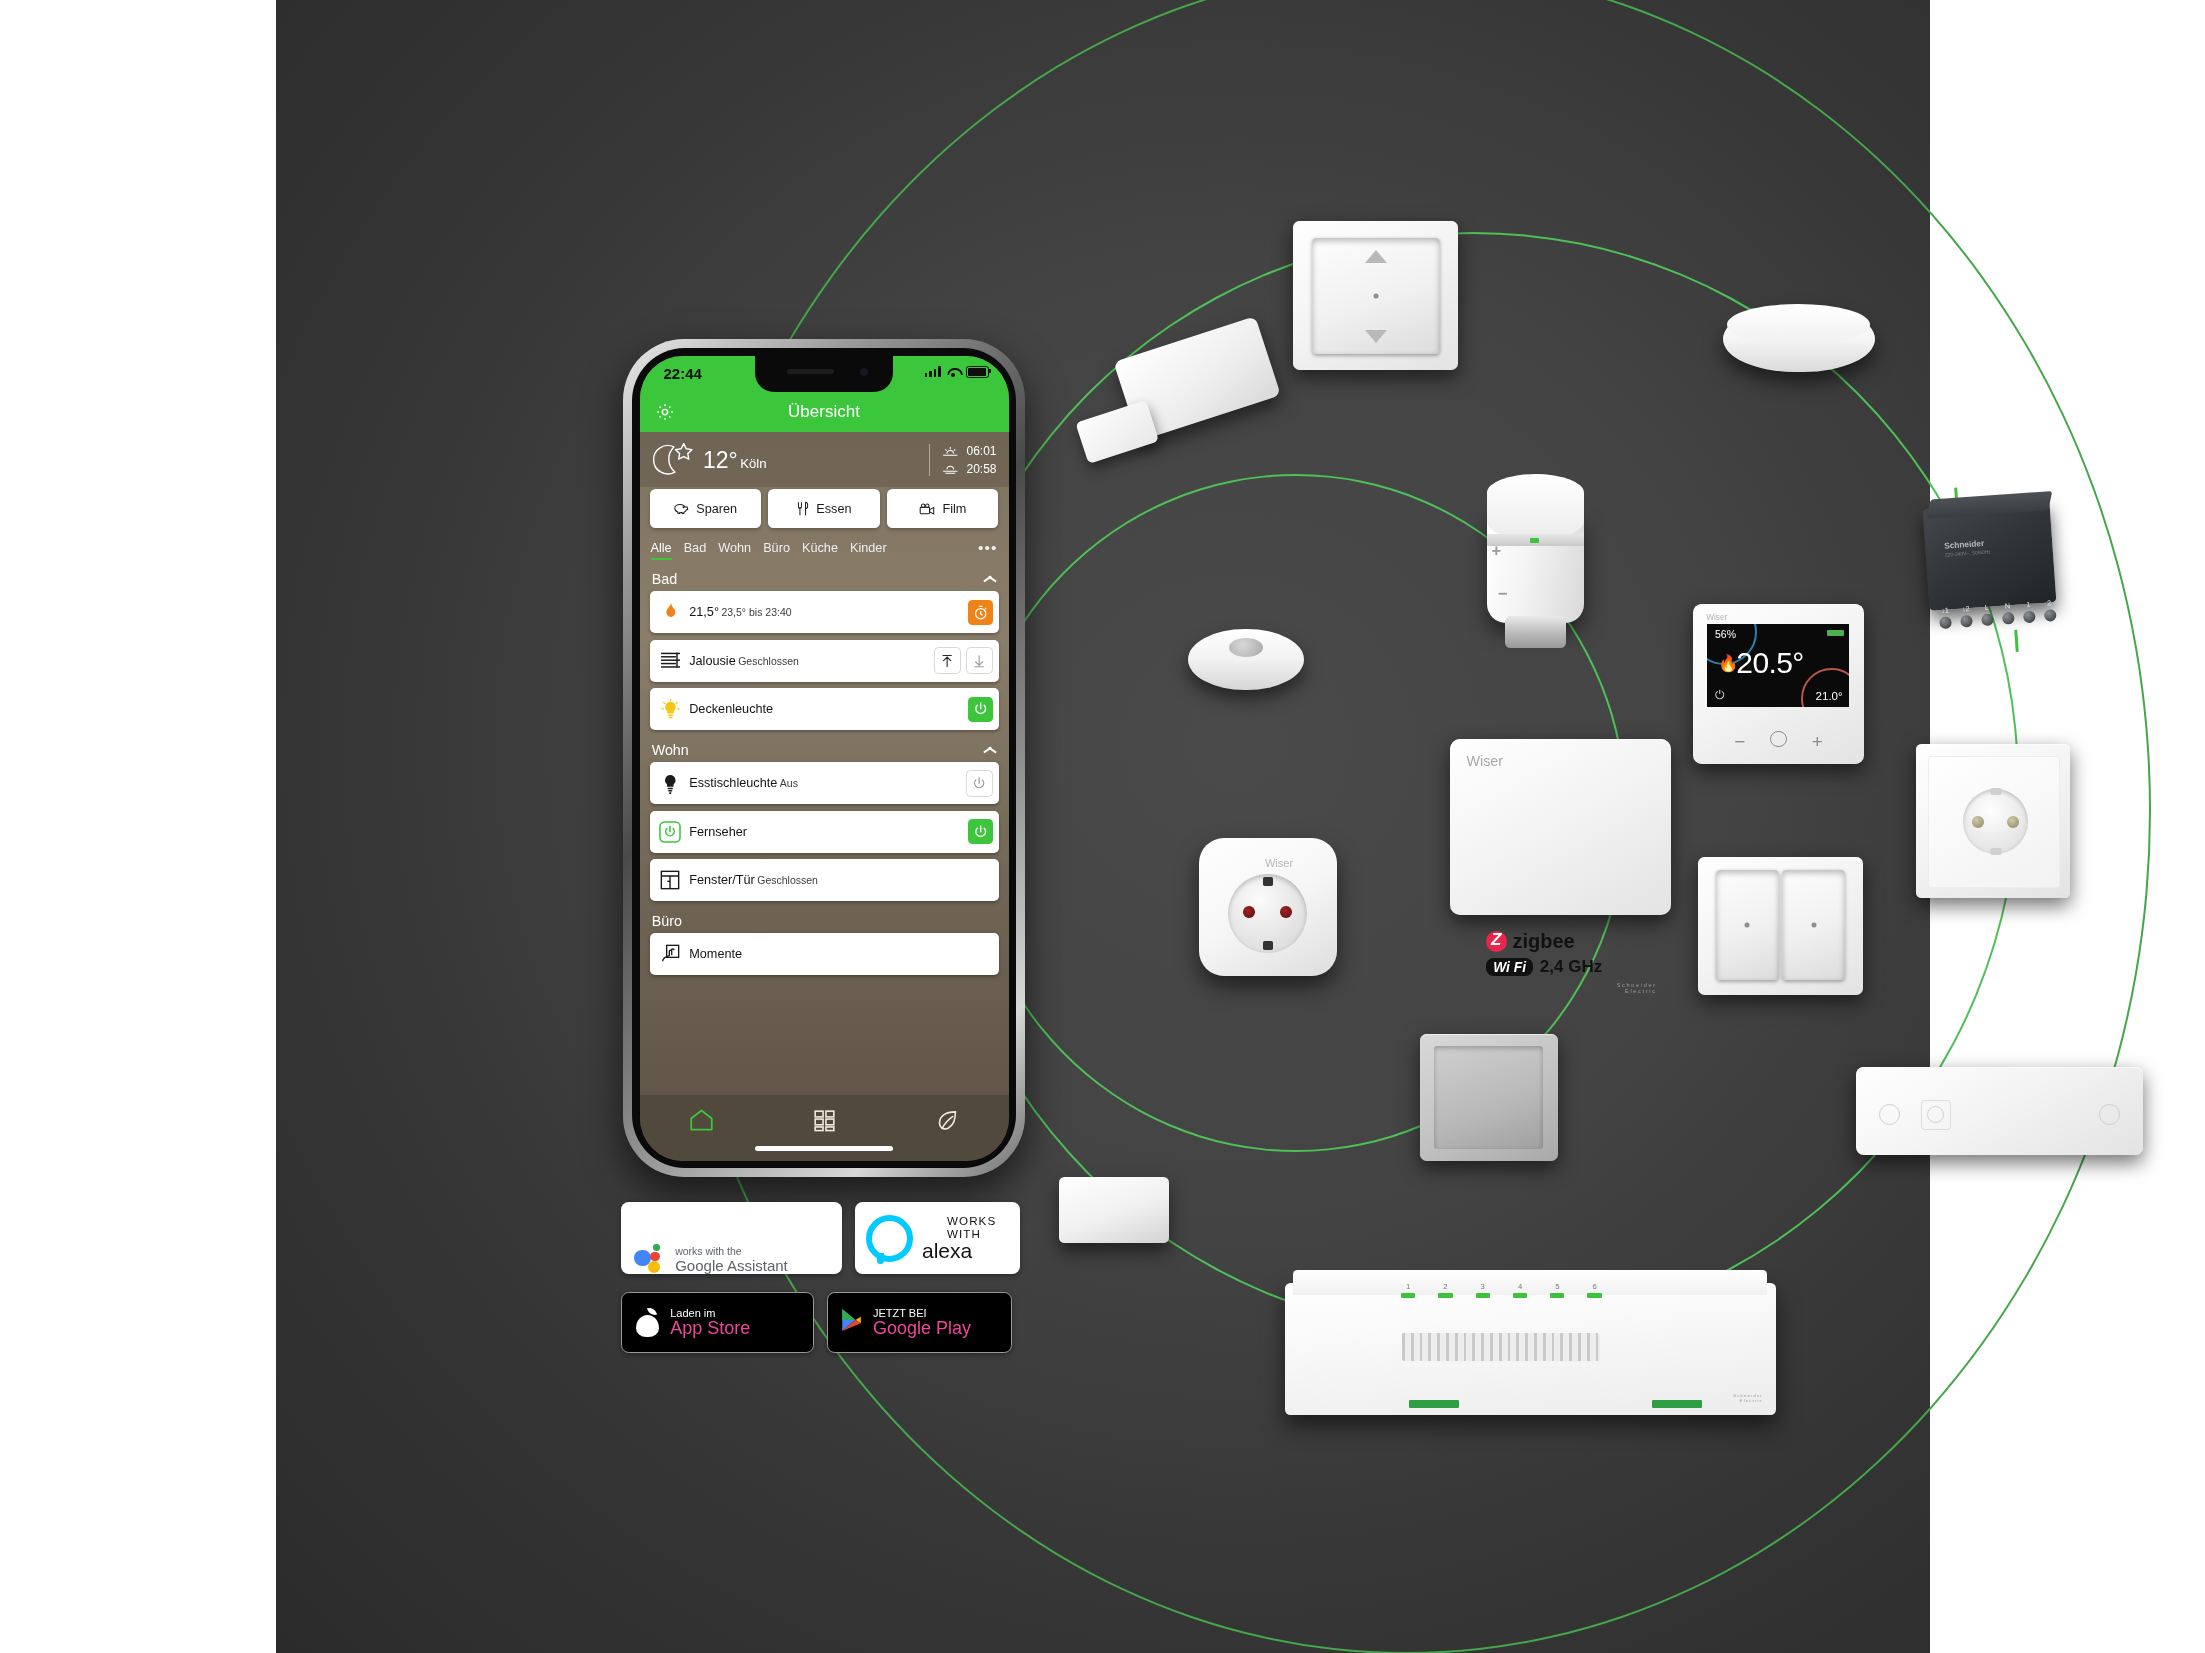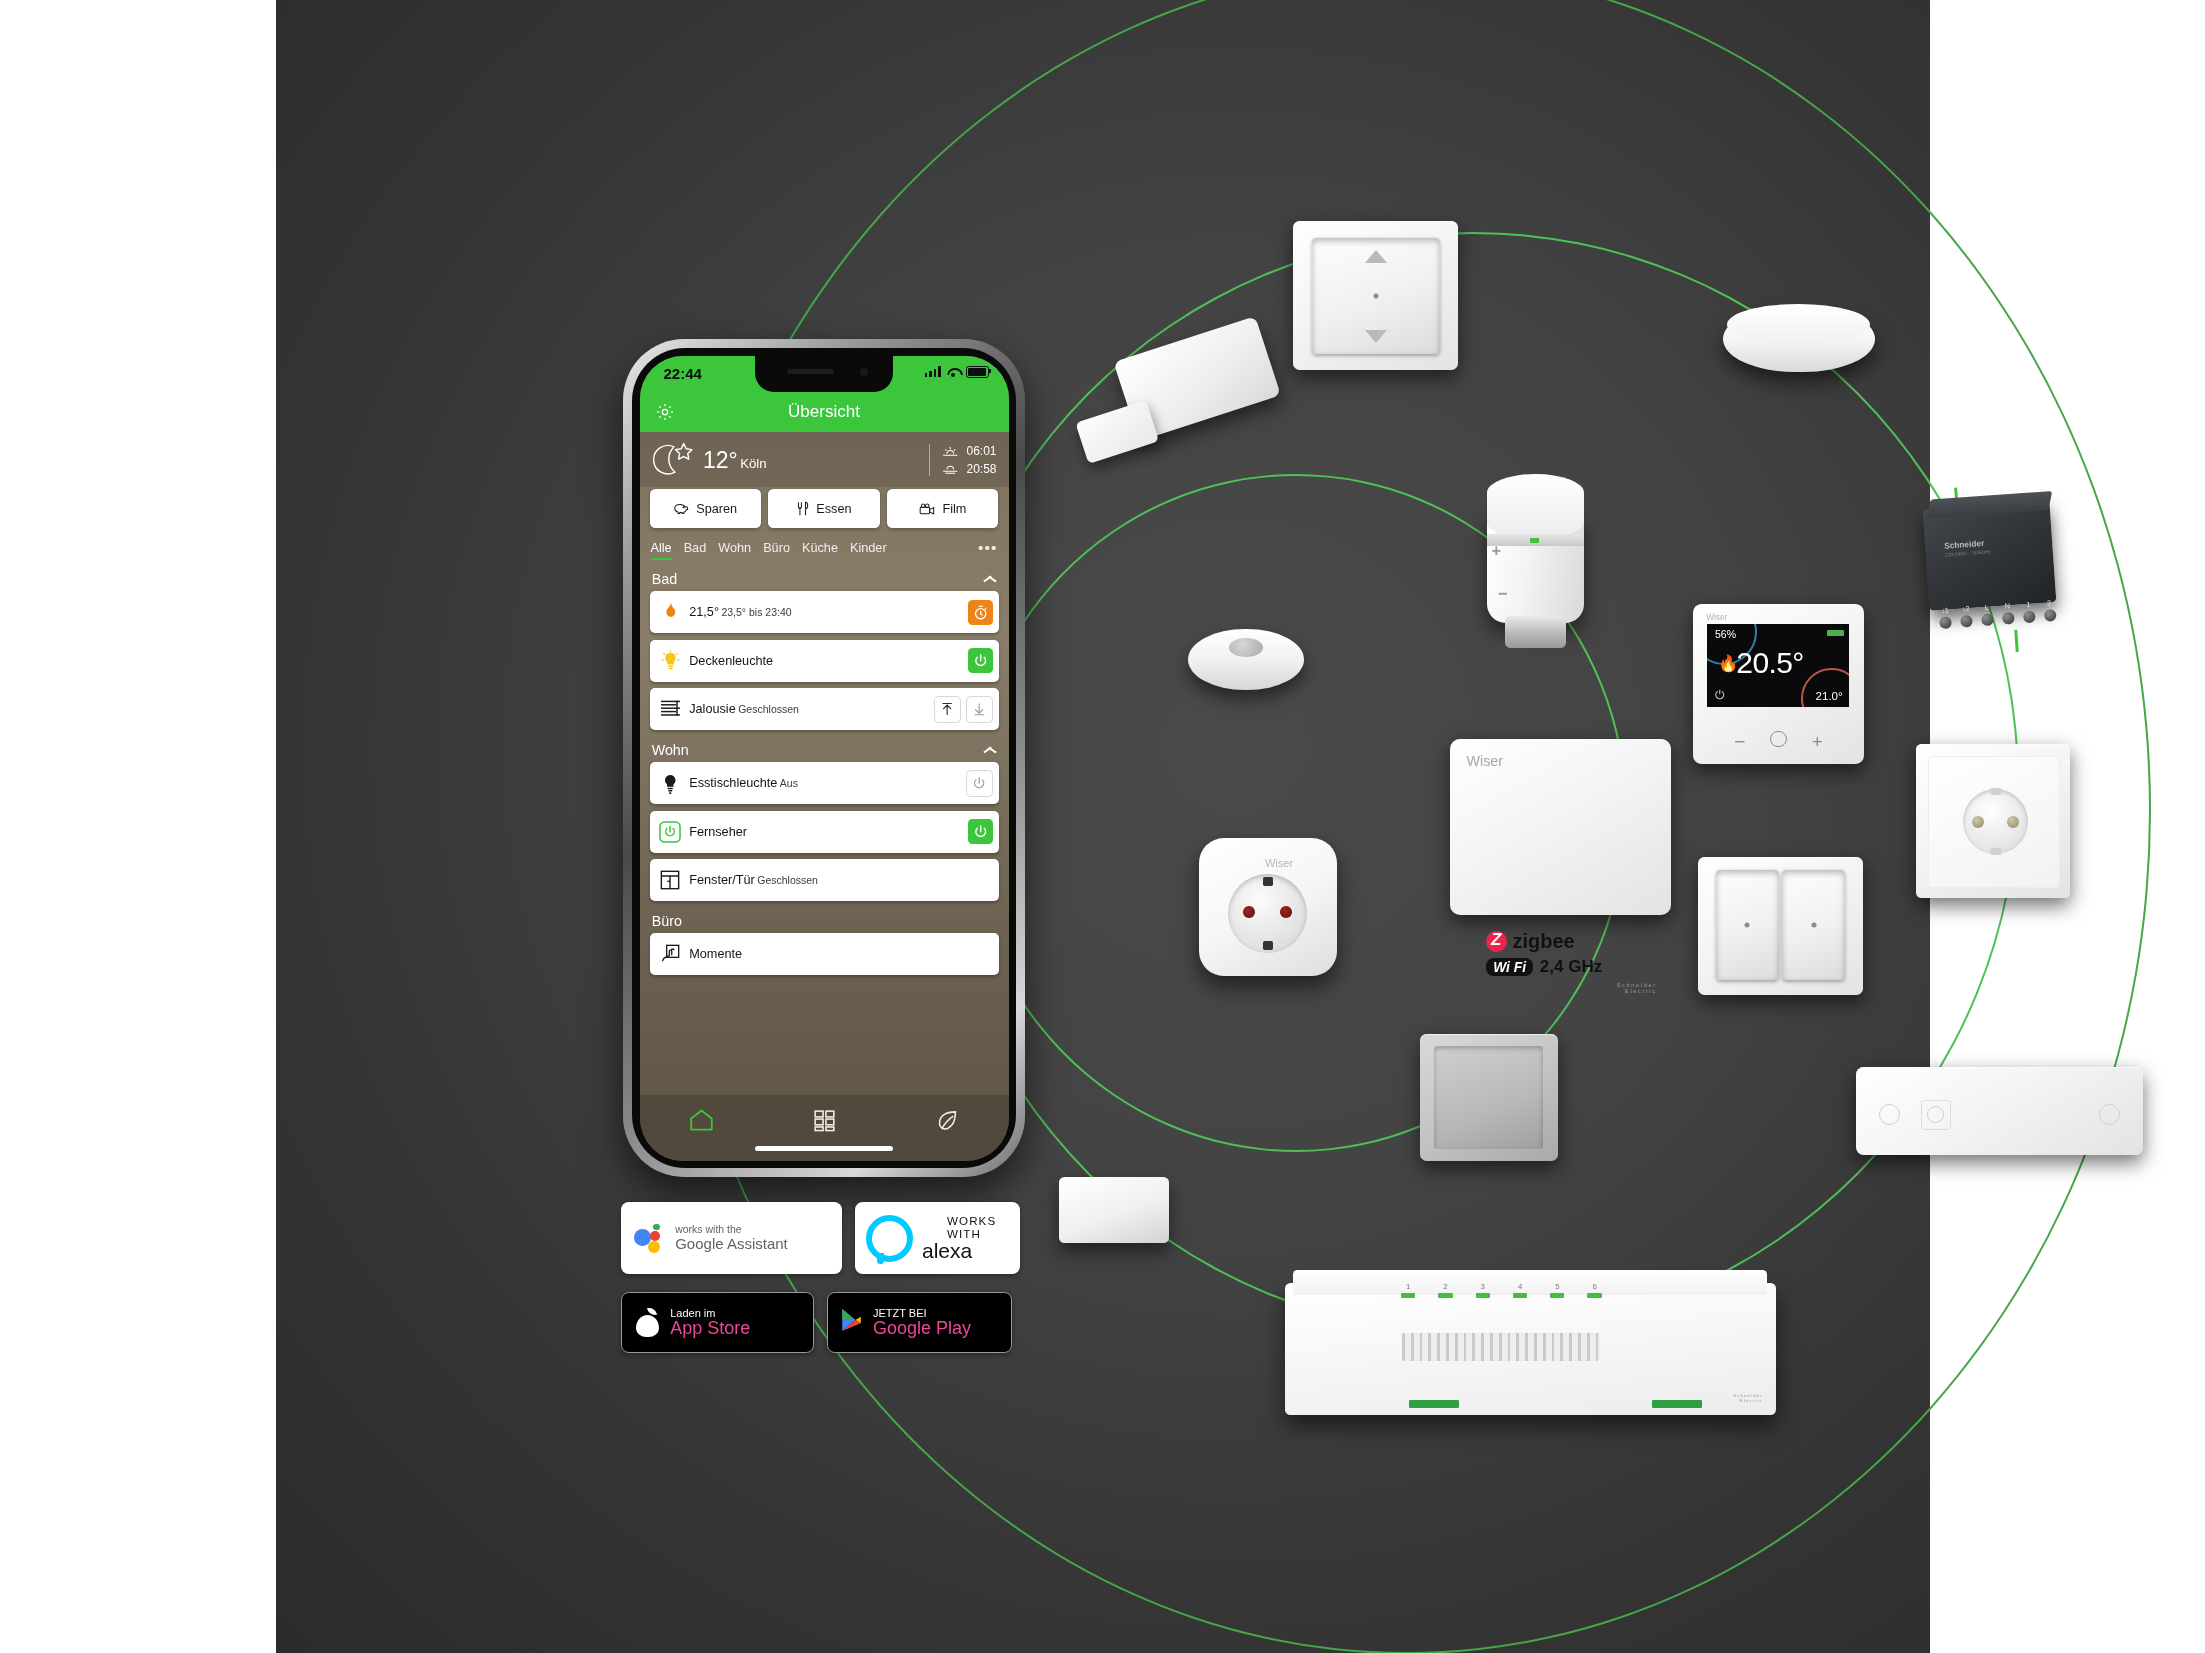--- a/index.html
+++ b/index.html
@@ -252,21 +252,21 @@
   .tabbar{position:absolute;left:0;right:0;bottom:0;height:66px;background:rgba(80,72,58,.9);
     display:flex;align-items:center;justify-content:space-around;padding-bottom:14.3px;box-sizing:border-box;}
   .homebar{position:absolute;left:50%;transform:translateX(-50%);bottom:10px;width:138px;height:5px;border-radius:2.8px;background:#fff;}
 
   
   #badges{position:absolute;left:345px;top:1202px;width:419px;}
   .brow{display:flex;gap:13.2px;margin-bottom:17.6px;}
   .badge{border-radius:7.7px;display:flex;align-items:center;box-sizing:border-box;}
   .badge.light{background:#fff;box-shadow:0 1.7px 5.5px rgba(0,0,0,.35);}
   .badge.dark{background:#000;border:1.1px solid #9a9a9a;box-shadow:0 1.7px 5.5px rgba(0,0,0,.35);}
-  .badge.ga{width:221px;height:72px;padding:0 13.2px;gap:10px;}
+  .badge.ga{width:221px;height:72px;padding:0 13.2px;gap:10px;align-items:flex-end;}
   .badge.ax{width:165px;height:72px;padding:0 11px;gap:8.8px;}
   .badge.as{width:193px;height:61px;padding:0 13.2px;gap:10px;}
   .badge.gp{width:185px;height:61px;padding:0 12px;gap:8.8px;}
   .b-t1{font-size:10.5px;color:#5f6368;line-height:1.1;}
   .b-t2{font-size:15px;color:#5f6368;line-height:1.1;}
   .ax-t1{font-size:11.6px;color:#111;letter-spacing:1.1px;line-height:1.1;margin-left:25px;}
   .ax-t2{font-size:21px;color:#111;line-height:1;}
   .d-t1{font-size:11px;color:#fff;line-height:1.1;}
   .d-t2{font-size:18px;color:#ec4899;line-height:1.05;}
 
@@ -621,20 +621,49 @@
             <span class="act orange">
               <svg viewBox="0 0 24 24" width="15.4" height="15.4" fill="none" stroke="#fff" stroke-width="2">
                   <circle cx="12" cy="13.5" r="8"></circle>
                   <path d="M12 9.5v4.5l3 2M9 2h6M18.8 6.2l1.6-1.6"></path>
                 </svg>
             </span>
           </div>
 
           <div class="row">
             <span class="ic">
+              <svg viewBox="0 0 28 26" width="19" height="17.6">
+                  <g fill="#1b1b1b">
+                    <rect x="0" y="1" width="28" height="2.2"></rect>
+                    <rect x="0" y="6" width="22" height="2.2"></rect>
+                    <rect x="0" y="11" width="28" height="2.2"></rect>
+                    <rect x="0" y="16" width="22" height="2.2"></rect>
+                    <rect x="0" y="21" width="28" height="2.2"></rect>
+                    <rect x="22.5" y="1" width="2.2" height="22"></rect>
+                  </g>
+                </svg>
+            </span>
+            <span class="tx">
+              <span class="t1">Jalousie</span>
+              <span class="t2">Geschlossen</span>
+            </span>
+            <span class="act ghost">
+              <svg viewBox="0 0 24 24" width="14.3" height="14.3" fill="none" stroke="#2b2b2b" stroke-width="1.9" stroke-linecap="round">
+                  <path d="M12 21V5M6 11l6-6 6 6M5 2.6h14"></path>
+                </svg>
+            </span>
+            <span class="act ghost">
+              <svg viewBox="0 0 24 24" width="14.3" height="14.3" fill="none" stroke="#9a9a9a" stroke-width="1.9" stroke-linecap="round">
+                  <path d="M12 3v16M6 13l6 6 6-6M5 21.4h14"></path>
+                </svg>
+            </span>
+          </div>
+
+          <div class="row">
+            <span class="ic">
               <svg viewBox="0 0 28 32" width="19" height="21">
                   <g fill="#f5c518">
                     <path d="M14 4a8 8 0 0 0-5 14.2V22h10v-3.8A8 8 0 0 0 14 4z"></path>
                     <rect x="10" y="23.5" width="8" height="2.4" rx="1"></rect>
                     <rect x="10.8" y="27" width="6.4" height="2.2" rx="1"></rect>
                   </g>
                   <g stroke="#f5c518" stroke-width="1.8" stroke-linecap="round">
                     <path d="M14 0v2.6M3.5 5.2l1.9 1.9M24.5 5.2l-1.9 1.9M0.6 15h2.6M24.8 15h2.6"></path>
                   </g>
                 </svg>
@@ -643,49 +672,20 @@
               <span class="t1">Deckenleuchte</span>
             </span>
             <span class="act green">
               <svg viewBox="0 0 24 24" width="15.4" height="15.4" fill="none" stroke="#fff" stroke-width="2.2" stroke-linecap="round">
                   <path d="M12 3v9"></path>
                   <path d="M6.6 6.6a7.6 7.6 0 1 0 10.8 0"></path>
                 </svg>
             </span>
           </div>
 
-          <div class="row">
-            <span class="ic">
-              <svg viewBox="0 0 28 26" width="19" height="17.6">
-                  <g fill="#1b1b1b">
-                    <rect x="0" y="1" width="28" height="2.2"></rect>
-                    <rect x="0" y="6" width="22" height="2.2"></rect>
-                    <rect x="0" y="11" width="28" height="2.2"></rect>
-                    <rect x="0" y="16" width="22" height="2.2"></rect>
-                    <rect x="0" y="21" width="28" height="2.2"></rect>
-                    <rect x="22.5" y="1" width="2.2" height="22"></rect>
-                  </g>
-                </svg>
-            </span>
-            <span class="tx">
-              <span class="t1">Jalousie</span>
-              <span class="t2">Geschlossen</span>
-            </span>
-            <span class="act ghost">
-              <svg viewBox="0 0 24 24" width="14.3" height="14.3" fill="none" stroke="#2b2b2b" stroke-width="1.9" stroke-linecap="round">
-                  <path d="M12 21V5M6 11l6-6 6 6M5 2.6h14"></path>
-                </svg>
-            </span>
-            <span class="act ghost">
-              <svg viewBox="0 0 24 24" width="14.3" height="14.3" fill="none" stroke="#9a9a9a" stroke-width="1.9" stroke-linecap="round">
-                  <path d="M12 3v16M6 13l6 6 6-6M5 21.4h14"></path>
-                </svg>
-            </span>
-          </div>
-
           <div class="grouphdr">
             <span>Wohn</span>
             <span class="chev"></span>
           </div>
 
           <div class="row">
             <span class="ic">
               <svg viewBox="0 0 24 32" width="16.5" height="21">
                   <g fill="#1b1b1b">
                     <path d="M12 3a8 8 0 0 0-5 14.2V21h10v-3.8A8 8 0 0 0 12 3z"></path>

